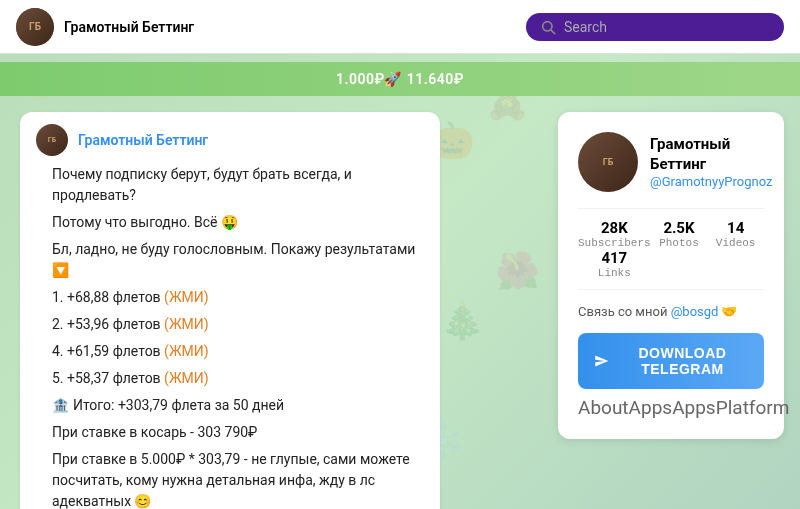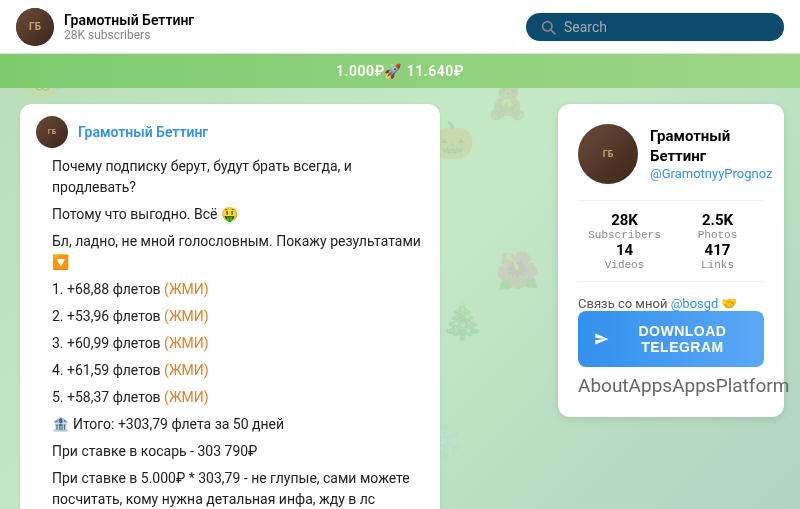--- a/index.html
+++ b/index.html
@@ -80,21 +80,21 @@
     }
 
     .channel-subs-top {
       font-size: 12px;
       color: #888;
     }
 
     .search-bar {
       display: flex;
       align-items: flex-start;
-      background: #0c4a6e;
+      background: #4c1d95;
       border-radius: 20px;
       padding: 6px 14px;
       width: 258px;
       margin-left: auto;
     }
 
     .search-icon-svg {
       width: 16px;
       height: 16px;
       margin-right: 8px;
@@ -113,20 +113,21 @@
       z-index: 10;
       background: linear-gradient(90deg, #7ecb6e, #9ed688);
       height: 34px;
       display: flex;
       align-items: center;
       justify-content: center;
       font-size: 14px;
       font-weight: 600;
       color: #fff;
       letter-spacing: 0.5px;
+      margin-top: 8px;
     }
 
     
     .main-content {
       position: relative;
       z-index: 5;
       display: flex;
       height: calc(509px - 54px - 34px);
     }
 
@@ -247,21 +248,21 @@
       line-height: 1.3;
     }
 
     .profile-username {
       font-size: 13px;
       color: #3390ec;
     }
 
     .profile-stats {
       display: grid;
-      grid-template-columns: repeat(2, 1fr);
+      grid-template-columns: repeat(3, 1fr);
       text-align: center;
       margin-bottom: 14px;
       border-top: 1px solid #f0f0f0;
       border-bottom: 1px solid #f0f0f0;
       padding: 10px 0;
     }
 
     .stat-item {
       display: flex;
       flex-direction: column;
@@ -275,20 +276,21 @@
 
     .stat-label {
       font-size: 11px;
       color: #888;
       font-family: Liberation Mono, monospace;
     }
 
     .profile-contact {
       font-size: 13px;
       color: #555;
+      margin-bottom: 14px;
     }
 
     .profile-contact a {
       color: #3390ec;
       text-decoration: none;
     }
 
     .download-btn {
       background: linear-gradient(90deg, #3390ec, #5ba8f5);
       color: #fff;
@@ -345,21 +347,20 @@
   <span class="doodle" style="top:80px;right:270px">🧸</span>
   <span class="doodle" style="top:250px;right:260px">🌺</span>
 </div>
 
 <div class="top-bar">
   <div class="channel-avatar">
     <div class="channel-avatar-img">ГБ</div>
   </div>
   <div class="channel-info">
     <div class="channel-name-top">Грамотный Беттинг</div>
-    <div class="channel-subs-top">28K subscribers</div>
   </div>
   <div class="search-bar">
     <svg class="search-icon-svg" viewBox="0 0 24 24" fill="none" stroke="#888" stroke-width="2.5" stroke-linecap="round">
       <circle cx="11" cy="11" r="7"></circle>
       <line x1="16.5" y1="16.5" x2="22" y2="22"></line>
     </svg>
     <span class="search-input-text">Search</span>
   </div>
 </div>
 
@@ -371,24 +372,23 @@
 
   <div class="chat-area">
     <div class="message-bubble">
       <div class="message-header">
         <div class="msg-avatar">ГБ</div>
         <span class="msg-channel-name">Грамотный Беттинг</span>
       </div>
       <div class="msg-text">
         <p>Почему подписку берут, будут брать всегда, и продлевать?</p>
         <p>Потому что выгодно. Всё 🤑</p>
-        <p>Бл, ладно, не мной голословным. Покажу результатами 🔽</p>
+        <p>Бл, ладно, не буду голословным. Покажу результатами 🔽</p>
         <p>1. +68,88 флетов <a class="link-orange" href="#">(ЖМИ)</a></p>
         <p>2. +53,96 флетов <a class="link-orange" href="#">(ЖМИ)</a></p>
-        <p>3. +60,99 флетов <a class="link-orange" href="#">(ЖМИ)</a></p>
         <p>4. +61,59 флетов <a class="link-orange" href="#">(ЖМИ)</a></p>
         <p>5. +58,37 флетов <a class="link-orange" href="#">(ЖМИ)</a></p>
         <p>🏦 Итого: +303,79 флета за 50 дней</p>
         <p>При ставке в косарь - 303 790₽</p>
         <p>При ставке в 5.000₽ * 303,79 - не глупые, сами можете посчитать, кому нужна детальная инфа, жду в лс адекватных 😊</p>
         <p>Больше Информации: <a class="link-blue" href="#">@bosgd</a></p>
       </div>
     </div>
   </div>
 

